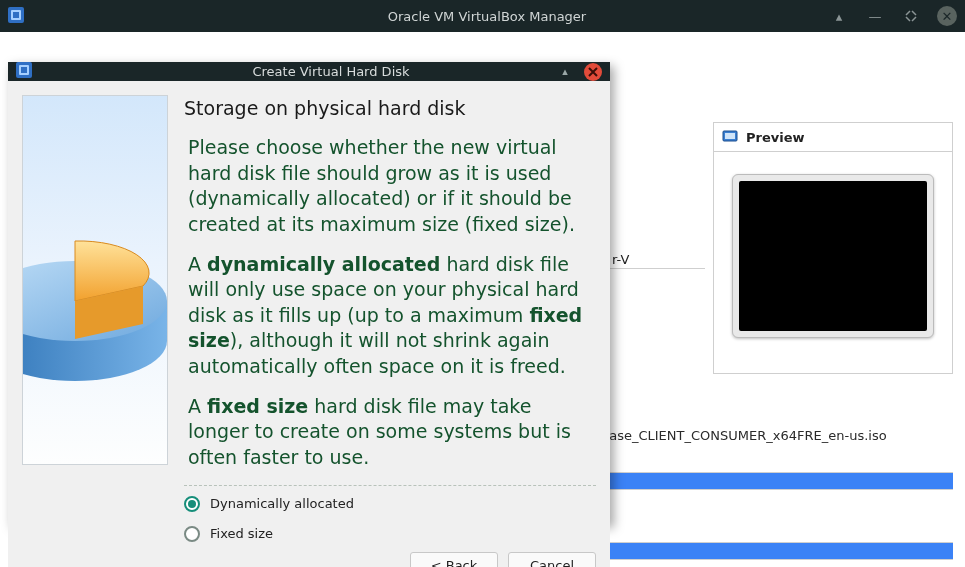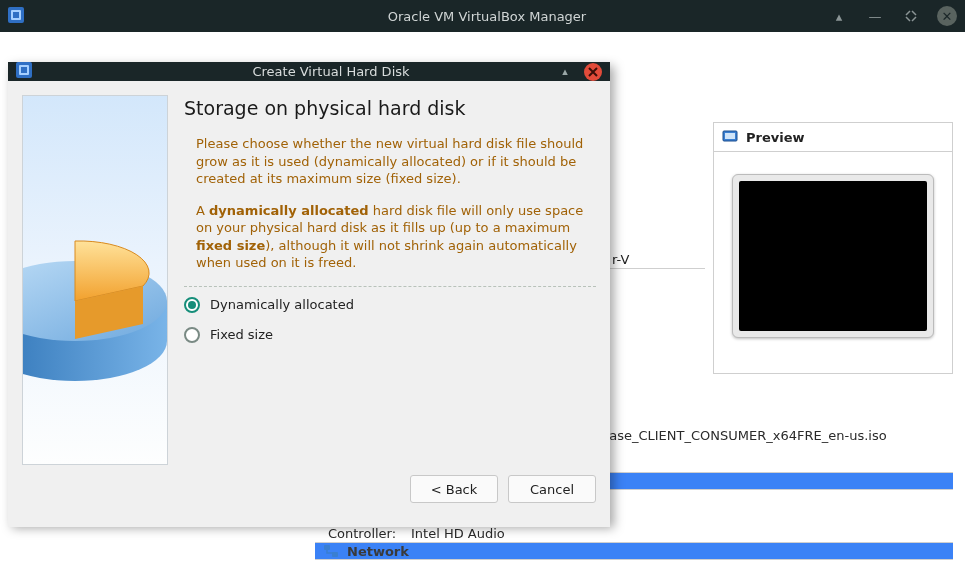--- a/index.html
+++ b/index.html
@@ -144,21 +144,21 @@
     position:relative;
     flex:0 0 auto;
     overflow:hidden;
   }
   .wizard-graphic svg{position:absolute;left:-48px;top:110px;width:200px;height:210px}
 
   .wizard-text{flex:1;min-width:0}
   .wizard-text h1{
     font-size:19px;font-weight:normal;margin:2px 0 16px 0;color:#1a1a1a;
   }
-  .wizard-text p{margin:0 0 14px 12px;line-height:1.35;color:#a16207;font-size:13px}
+  .wizard-text p{margin:0 0 14px 4px;line-height:1.35;color:#14532d;font-size:19px}
 
   .radio-group{border-top:1px dashed #b8c2ba;margin-top:2px;padding-top:10px;display:flex;flex-direction:column;gap:14px}
   .radio-item{display:flex;align-items:center;gap:10px;cursor:pointer}
   .radio{
     width:16px;height:16px;border:2px solid #7a8a84;border-radius:50%;
     display:flex;align-items:center;justify-content:center;background:#fff;
     flex:0 0 auto;
   }
   .radio.checked{border-color:var(--accent)}
   .radio.checked::after{content:"";width:8px;height:8px;border-radius:50%;background:var(--accent)}
@@ -316,21 +316,24 @@
             <ellipse cx="100" cy="95" rx="92" ry="40" fill="url(#diskTop)"></ellipse>
             <path d="M100 95 L100 35 A70 32 0 0 1 168 80 Z" fill="url(#slice)" stroke="#d98a1e" stroke-width="1"></path>
             <path d="M100 95 L168 80 L168 118 L100 133 Z" fill="#e69a2b"></path>
           </svg>
         </div>
 
         <div class="wizard-text">
           <h1>Storage on physical hard disk</h1>
           <p>Please choose whether the new virtual hard disk file should grow as it is used (dynamically allocated) or if it should be created at its maximum size (fixed size).</p>
           <p>
-            <span>A </span><b>dynamically allocated</b><span> hard disk file will only use space on your physical hard disk as it fills up (up to a maximum </span><b>fixed size</b><span>), although it will not shrink again automatically when used on it is freed.</span>
+            <span>A </span><b>dynamically allocated</b><span> hard disk file will only use space on your physical hard disk as it fills up (up to a maximum </span><b>fixed size</b><span>), although it will not shrink again automatically often space on it is freed.</span>
+          </p>
+          <p>
+            <span>A </span><b>fixed size</b><span> hard disk file may take longer to create on some systems but is often faster to use.</span>
           </p>
 
           <div class="radio-group">
             <label class="radio-item">
               <span class="radio checked"></span>
               <span>Dynamically allocated</span>
             </label>
             <label class="radio-item">
               <span class="radio"></span>
               <span>Fixed size</span>

